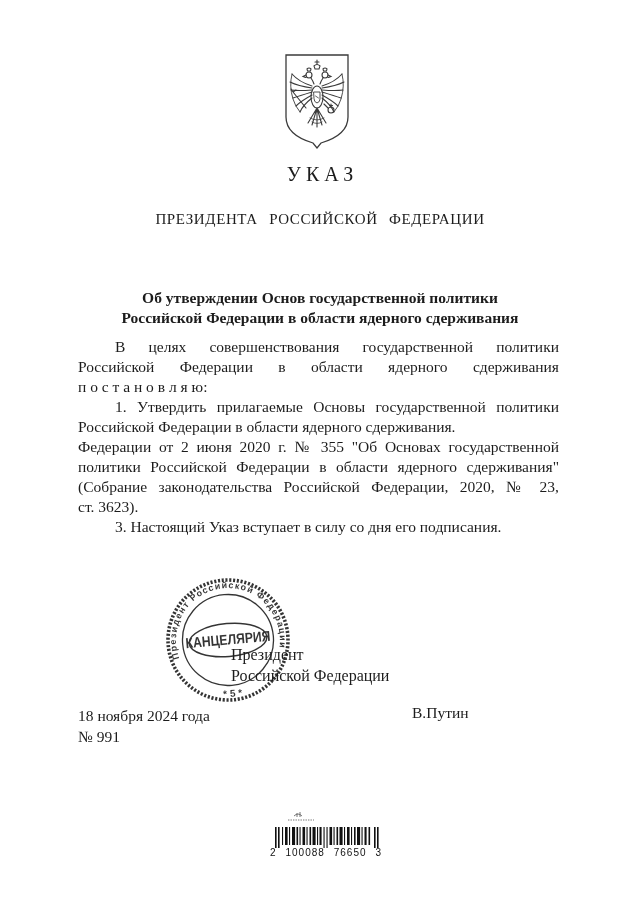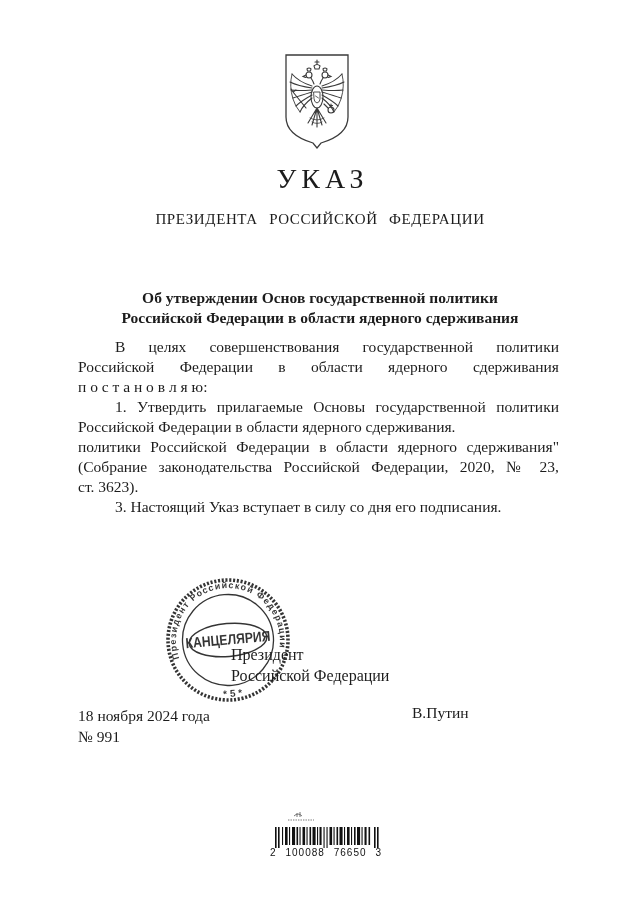--- a/index.html
+++ b/index.html
@@ -7,21 +7,21 @@
   .page {
     position:relative; width:640px; height:905px; background:#ffffff;
     font-family:"Liberation Serif","DejaVu Serif",serif; color:#1c1c1c;
     overflow:hidden; margin:0 auto;
   }
   
   .arms { position:absolute; left:281px; top:52px; width:72px; height:97px; }
   
   .doc-type {
     position:absolute; top:163px; left:0; width:100%;
-    text-align:center; font-size:28px; letter-spacing:5px; text-indent:5px;
+    text-align:center; font-size:20px; letter-spacing:5px; text-indent:5px;
   }
   .issuer {
     position:absolute; top:211px; left:0; width:100%;
     text-align:center; font-size:15px; letter-spacing:0.6px; word-spacing:7px;
   }
   .decree-title {
     position:absolute; top:288px; left:80px; width:480px;
     text-align:center; font-weight:bold; font-size:15.5px; line-height:20px;
   }
   
@@ -98,20 +98,21 @@
     <div>Об утверждении Основ государственной политики</div>
     <div>Российской Федерации в области ядерного сдерживания</div>
   </div>
 
   <div class="body-block">
     <div class="bodyline ind just">В целях совершенствования государственной политики</div>
     <div class="bodyline just">Российской Федерации в области ядерного сдерживания</div>
     <div class="bodyline">п о с т а н о в л я ю:</div>
     <div class="bodyline ind just">1. Утвердить прилагаемые Основы государственной политики</div>
     <div class="bodyline">Российской Федерации в области ядерного сдерживания.</div>
+    <div class="bodyline just">Федерации от 2 июня 2020 г. № 355 "Об Основах государственной</div>
     <div class="bodyline just">политики Российской Федерации в области ядерного сдерживания"</div>
     <div class="bodyline just">(Собрание законодательства Российской Федерации, 2020, № 23,</div>
     <div class="bodyline">ст. 3623).</div>
     <div class="bodyline ind">3. Настоящий Указ вступает в силу со дня его подписания.</div>
   </div>
 
   <div class="sig-title">
     <div>Президент</div>
     <div>Российской Федерации</div>
   </div>

